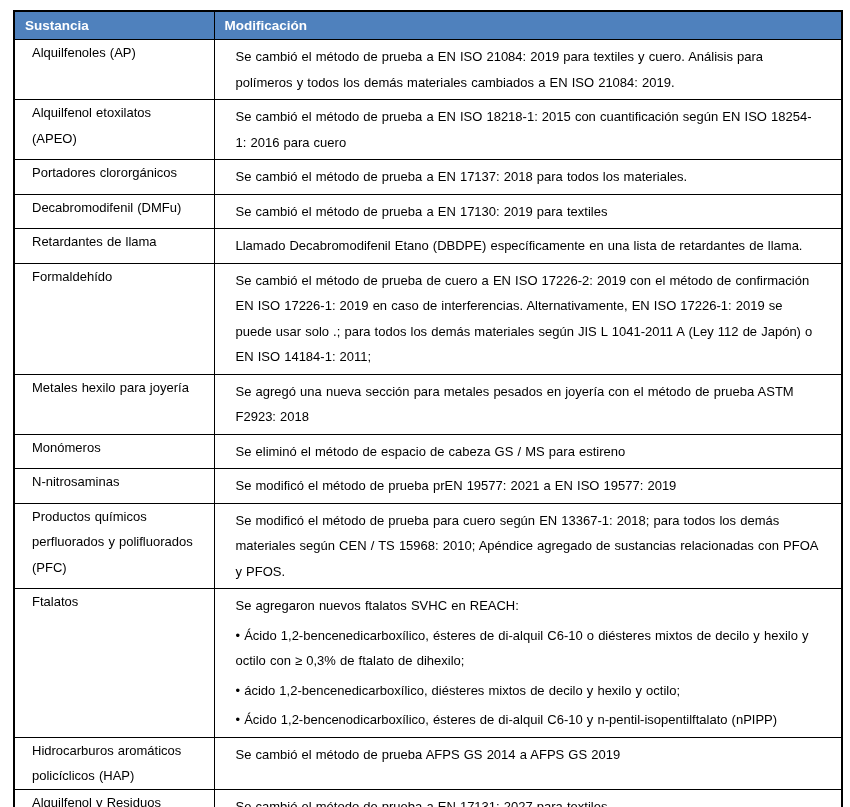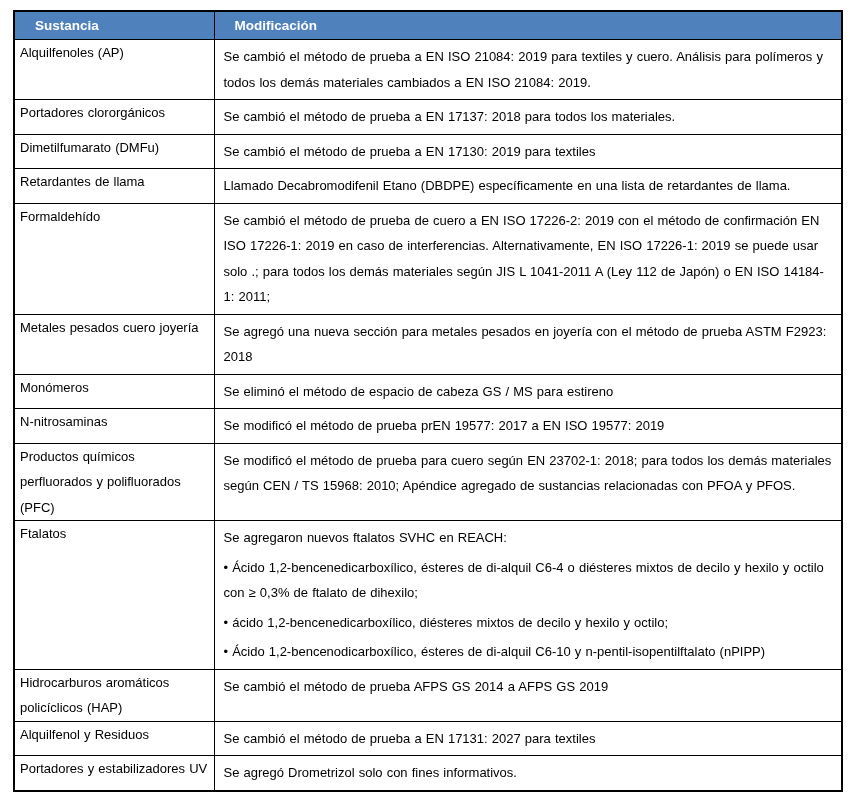--- a/index.html
+++ b/index.html
@@ -21,32 +21,32 @@
     width: 828px;
     border: 2px solid #000000;
   }
   table.subst-table th,
   table.subst-table td {
     border: 1.5px solid #000000;
     vertical-align: top;
     text-align: left;
     font-size: 13px;
     line-height: 25.5px;
-    padding: 0 5px;
+    padding: 0 17px;
     word-spacing: 0.5px;
     overflow: hidden;
   }
   table.subst-table th {
     background: #4f81bd;
     color: #ffffff;
     font-weight: bold;
     font-size: 13.5px;
     height: 27px;
     line-height: 27px;
-    padding: 0 20px;
+    padding: 0 10px;
   }
   col.col-substance { width: 200px; }
   col.col-modification { width: 628px; }
   td .para { margin: 4px; padding: 0; }
 </style>
 </head>
 <body>
 
 <div class="doc-wrap">
   <table class="subst-table">
@@ -61,72 +61,78 @@
       </tr>
     </thead>
     <tbody>
         <tr>
           <td>Alquilfenoles (AP)</td>
           <td>
             <div class="para">Se cambió el método de prueba a EN ISO 21084: 2019 para textiles y cuero. Análisis para polímeros y todos los demás materiales cambiados a EN ISO 21084: 2019.</div>
           </td>
         </tr>
         <tr>
+          <td>Alquilfenol etoxilatos (APEO)</td>
+          <td>
+            <div class="para">Se cambió el método de prueba a EN ISO 18218-1: 2015 con cuantificación según EN ISO 18254-1: 2016 para cuero</div>
+          </td>
+        </tr>
+        <tr>
           <td>Portadores clororgánicos</td>
           <td>
             <div class="para">Se cambió el método de prueba a EN 17137: 2018 para todos los materiales.</div>
           </td>
         </tr>
         <tr>
-          <td>Dimetilfumarato (DMFu)</td>
+          <td>Decabromodifenil (DMFu)</td>
           <td>
             <div class="para">Se cambió el método de prueba a EN 17130: 2019 para textiles</div>
           </td>
         </tr>
         <tr>
           <td>Retardantes de llama</td>
           <td>
             <div class="para">Llamado Decabromodifenil Etano (DBDPE) específicamente en una lista de retardantes de llama.</div>
           </td>
         </tr>
         <tr>
           <td>Formaldehído</td>
           <td>
             <div class="para">Se cambió el método de prueba de cuero a EN ISO 17226-2: 2019 con el método de confirmación EN ISO 17226-1: 2019 en caso de interferencias. Alternativamente, EN ISO 17226-1: 2019 se puede usar solo .; para todos los demás materiales según JIS L 1041-2011 A (Ley 112 de Japón) o EN ISO 14184-1: 2011;</div>
           </td>
         </tr>
         <tr>
-          <td>Metales pesados cuero joyería</td>
+          <td>Metales hexilo para joyería</td>
           <td>
             <div class="para">Se agregó una nueva sección para metales pesados en joyería con el método de prueba ASTM F2923: 2018</div>
           </td>
         </tr>
         <tr>
           <td>Monómeros</td>
           <td>
             <div class="para">Se eliminó el método de espacio de cabeza GS / MS para estireno</div>
           </td>
         </tr>
         <tr>
           <td>N-nitrosaminas</td>
           <td>
-            <div class="para">Se modificó el método de prueba prEN 19577: 2017 a EN ISO 19577: 2019</div>
+            <div class="para">Se modificó el método de prueba prEN 19577: 2021 a EN ISO 19577: 2019</div>
           </td>
         </tr>
         <tr>
           <td>Productos químicos perfluorados y polifluorados (PFC)</td>
           <td>
-            <div class="para">Se modificó el método de prueba para cuero según EN 23702-1: 2018; para todos los demás materiales según CEN / TS 15968: 2010; Apéndice agregado de sustancias relacionadas con PFOA y PFOS.</div>
+            <div class="para">Se modificó el método de prueba para cuero según EN 13367-1: 2018; para todos los demás materiales según CEN / TS 15968: 2010; Apéndice agregado de sustancias relacionadas con PFOA y PFOS.</div>
           </td>
         </tr>
         <tr>
           <td>Ftalatos</td>
           <td>
             <div class="para">Se agregaron nuevos ftalatos SVHC en REACH:</div>
-            <div class="para">• Ácido 1,2-bencenedicarboxílico, ésteres de di-alquil C6-4 o diésteres mixtos de decilo y hexilo y octilo con ≥ 0,3% de ftalato de dihexilo;</div>
+            <div class="para">• Ácido 1,2-bencenedicarboxílico, ésteres de di-alquil C6-10 o diésteres mixtos de decilo y hexilo y octilo con ≥ 0,3% de ftalato de dihexilo;</div>
             <div class="para">• ácido 1,2-bencenedicarboxílico, diésteres mixtos de decilo y hexilo y octilo;</div>
             <div class="para">• Ácido 1,2-bencenodicarboxílico, ésteres de di-alquil C6-10 y n-pentil-isopentilftalato (nPIPP)</div>
           </td>
         </tr>
         <tr>
           <td>Hidrocarburos aromáticos policíclicos (HAP)</td>
           <td>
             <div class="para">Se cambió el método de prueba AFPS GS 2014 a AFPS GS 2019</div>
           </td>
         </tr>

